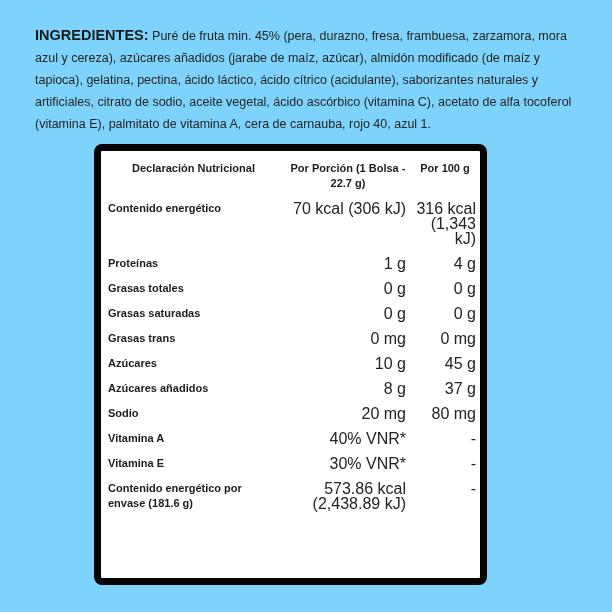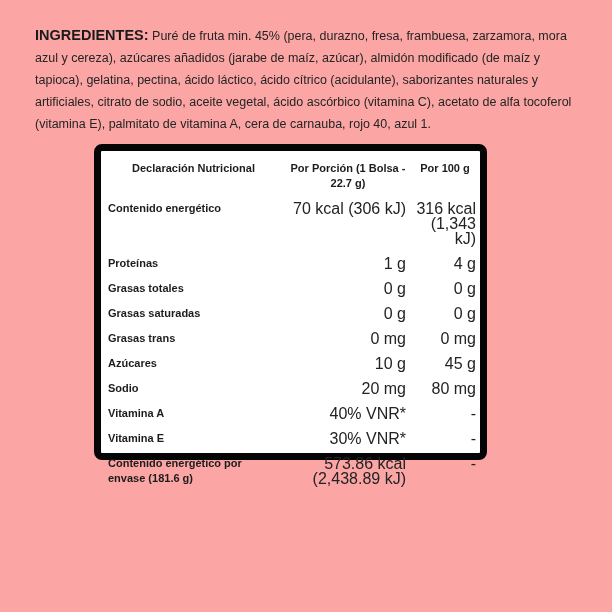--- a/index.html
+++ b/index.html
@@ -5,41 +5,41 @@
   * { margin: 0; padding: 0; box-sizing: border-box; }
   html, body {
     width: 612px; height: 612px;
     background: #ffffff;
     font-family: "Liberation Sans", sans-serif;
     color: #222222;
   }
   .page {
     position: relative;
     width: 612px; height: 612px;
-    background: #fca5a5;
+    background: #7dd3fc;
     overflow: hidden;
   }
   .ingredients {
     position: absolute;
     left: 35px; top: 24px;
     width: 553px;
     font-size: 12.5px;
     line-height: 22px;
     color: #242424;
     text-align: left;
   }
   .ingredients .ing-label {
     font-weight: bold;
     font-size: 14.5px;
     color: #1a1a1a;
   }
   .nutri-box {
     position: absolute;
     left: 94px; top: 144px;
-    width: 393px; height: 316px;
+    width: 393px; height: 441px;
     border: 7px solid #050505;
     border-radius: 8px;
     background: #ffffff;
     padding-top: 5px;
   }
   table.nutri {
     width: 100%;
     border-collapse: collapse;
     table-layout: fixed;
   }
@@ -123,20 +123,25 @@
           <td class="nutrient">Grasas trans</td>
           <td class="val">0 mg</td>
           <td class="val">0 mg</td>
         </tr>
         <tr>
           <td class="nutrient">Azúcares</td>
           <td class="val">10 g</td>
           <td class="val">45 g</td>
         </tr>
         <tr>
+          <td class="nutrient">Azúcares añadidos</td>
+          <td class="val">8 g</td>
+          <td class="val">37 g</td>
+        </tr>
+        <tr>
           <td class="nutrient">Sodio</td>
           <td class="val">20 mg</td>
           <td class="val">80 mg</td>
         </tr>
         <tr>
           <td class="nutrient">Vitamina A</td>
           <td class="val">40% VNR*</td>
           <td class="val">-</td>
         </tr>
         <tr>

